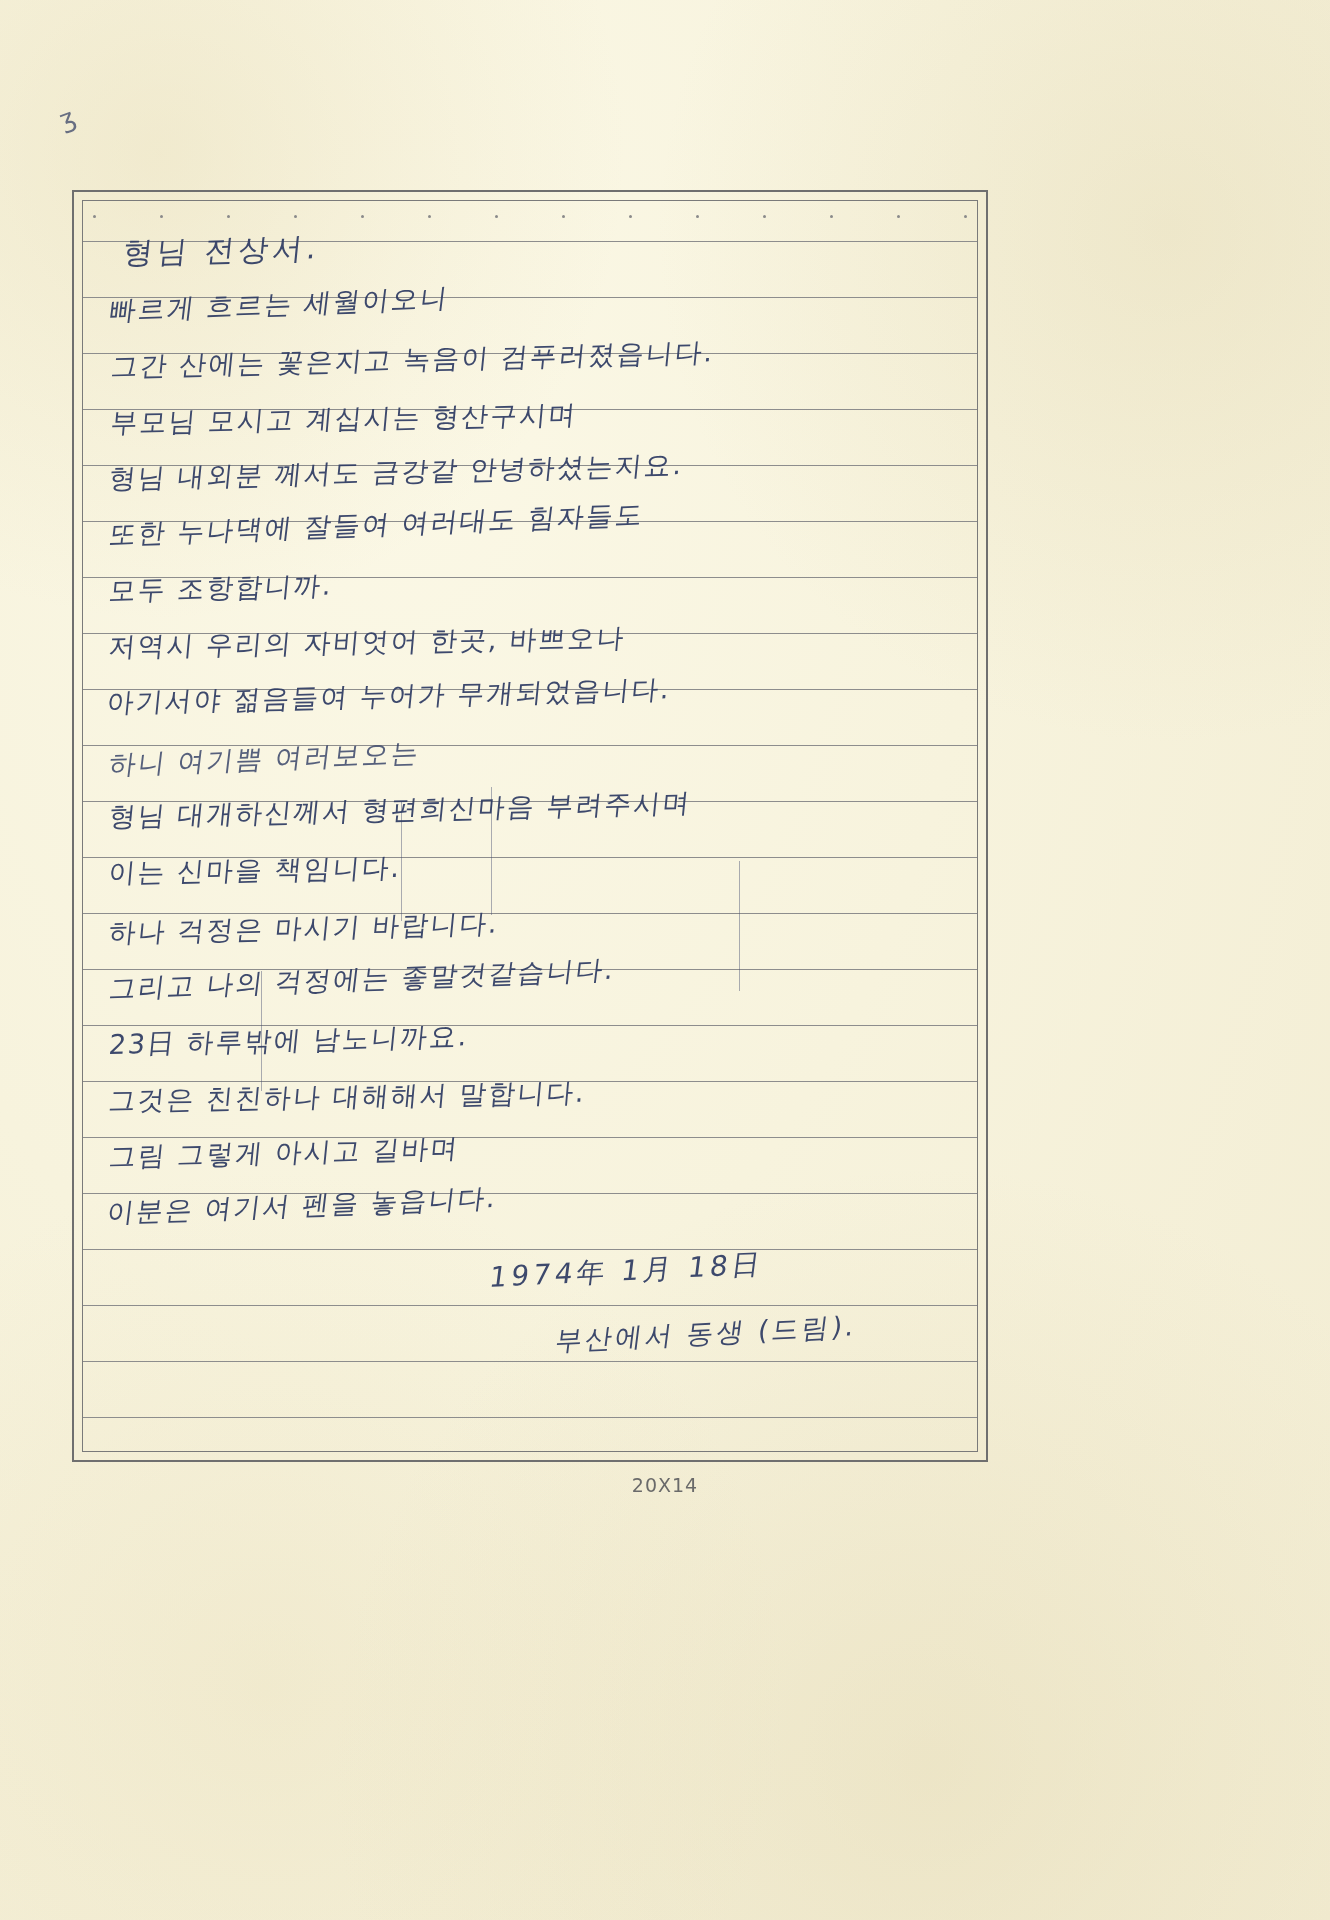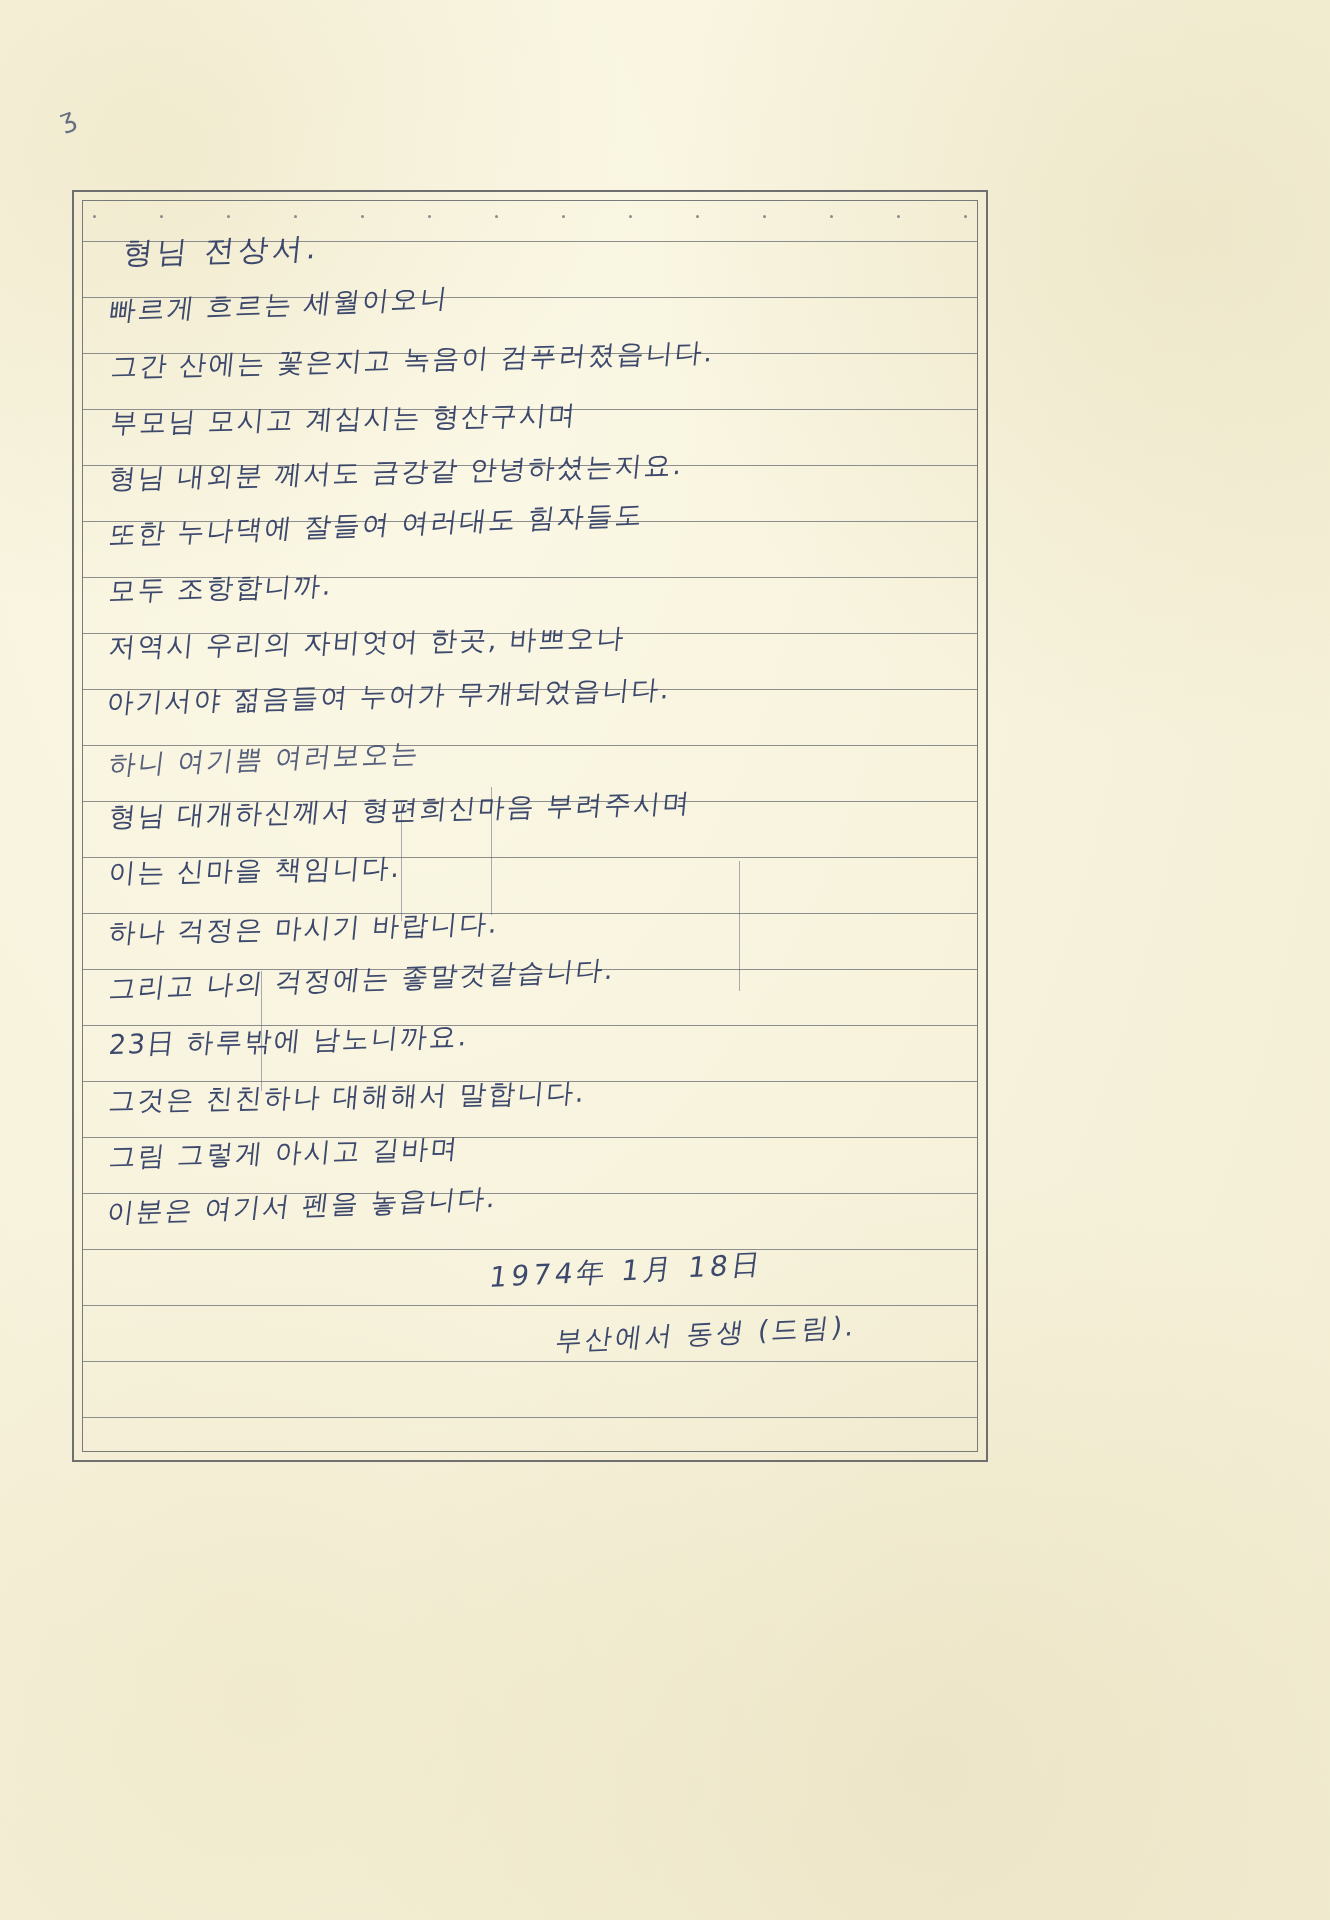--- a/index.html
+++ b/index.html
@@ -239,14 +239,15 @@
 
       <div class="hand slant2" style="left:22px; top:994px;">이분은 여기서 펜을 놓읍니다.</div>
 
       <div class="hand date-line slant4" style="left:404px; top:1058px;">1974年 1月 18日</div>
 
       <div class="hand sign-line slant4" style="left:470px; top:1122px;">부산에서 동생 (드림).</div>
 
     </div>
   </div>
 
+  <div id="sheet-size">20X14</div>
 
 </div>
 
 </body></html>

